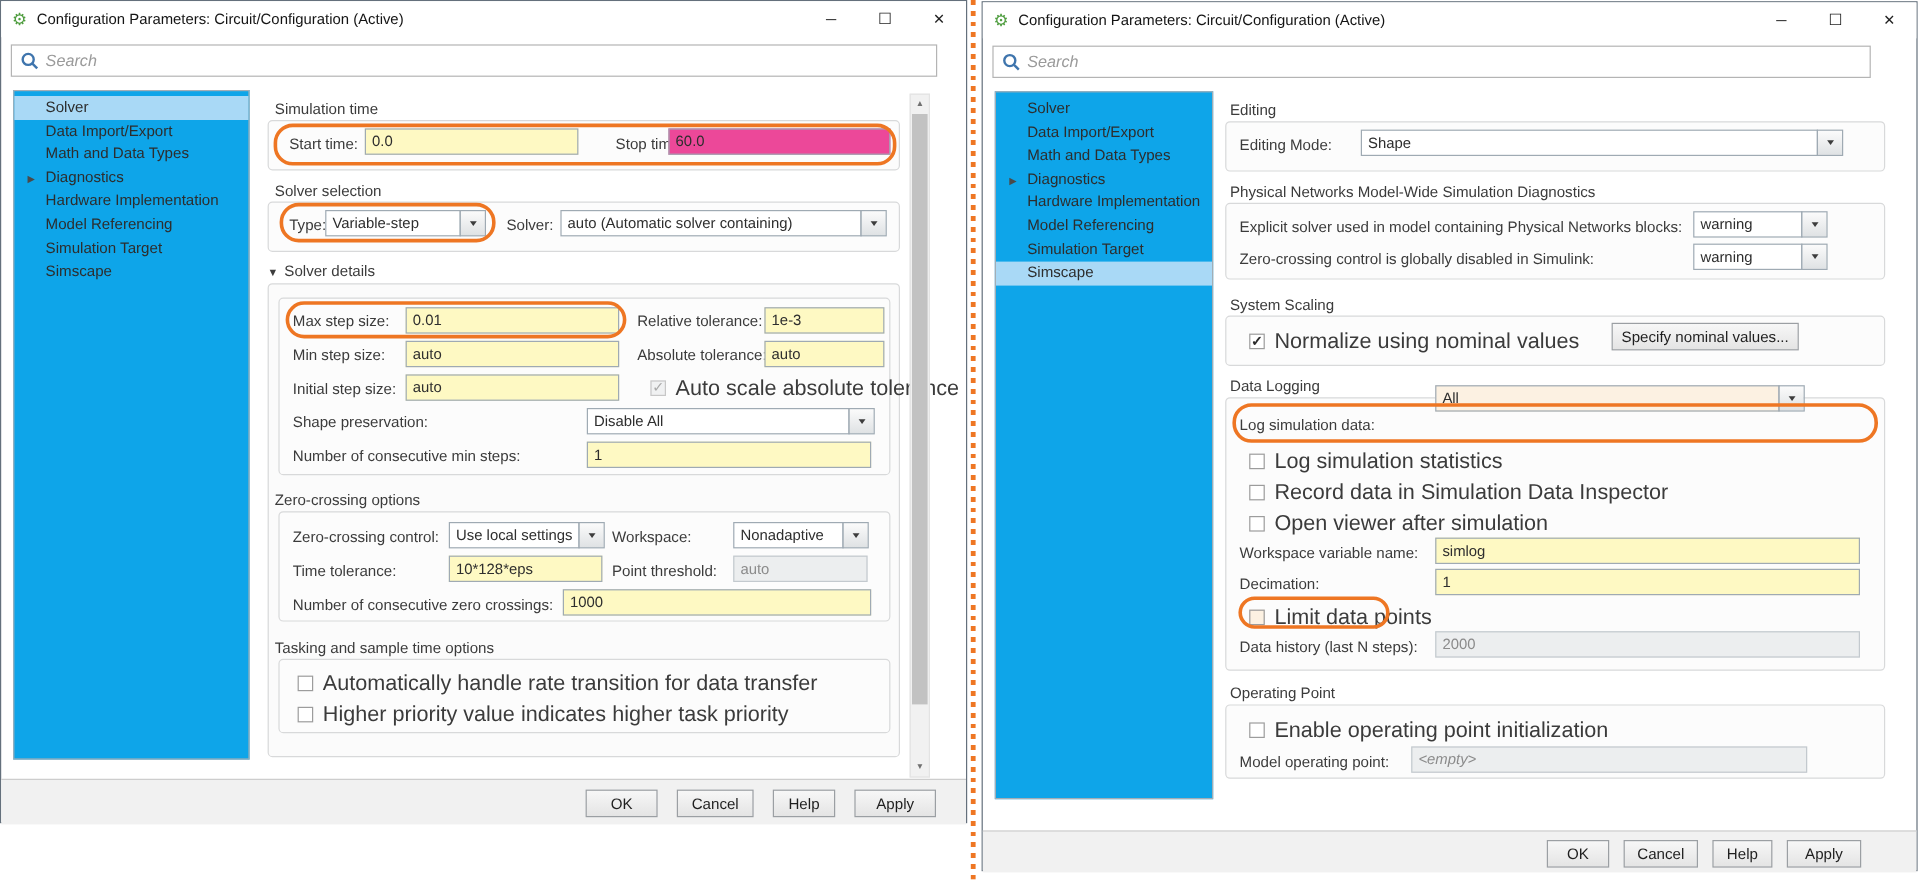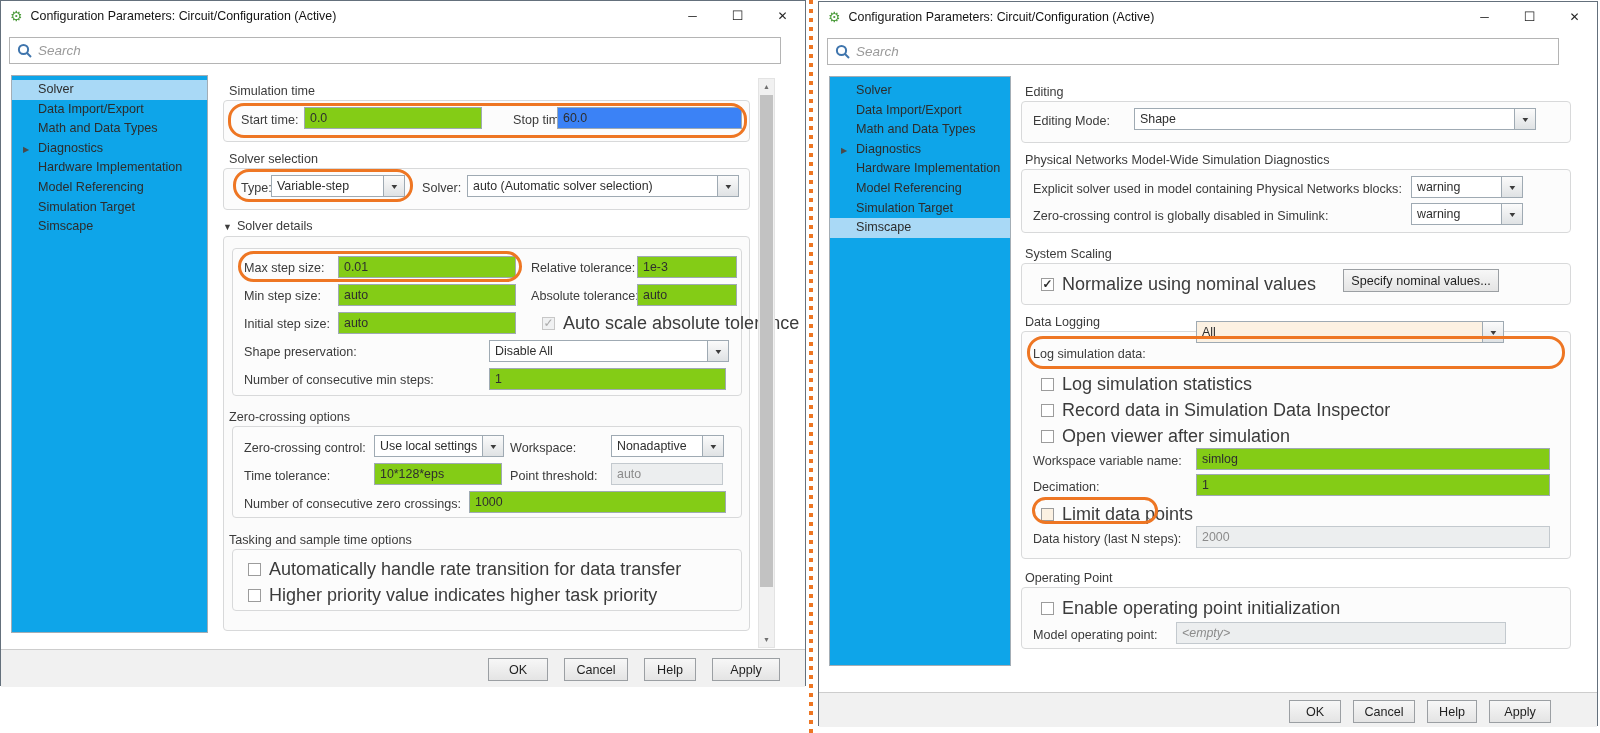--- a/index.html
+++ b/index.html
@@ -12,23 +12,23 @@
   .wctl{position:absolute;top:0;height:29px;width:45px;display:flex;align-items:center;justify-content:center;font-size:12px;color:#1f1f1f}
   .srch{position:absolute;left:8px;top:36px;height:27px;border:1px solid #b4b4b4;background:#fff;display:flex;align-items:center;box-sizing:border-box}
   .srch svg{margin:0 5px 0 7px;flex:0 0 auto}
   .ph{font-size:13.5px;font-style:italic;color:#9a9a9a}
   .side{position:absolute;background:#0ea5e9;border:1px solid #a3adb5;box-sizing:border-box;padding-top:4px}
   .sit{position:relative;height:19.6px;line-height:19.6px;padding-left:26px;font-size:12.6px;color:#2d2d2d;white-space:nowrap}
   .sit.sel{background:#a9d9f6}
   .sit .exp{position:absolute;left:11px;top:1px;font-size:8px;color:#4a4a4a}
   .lbl{position:absolute;font-size:12.6px;color:#3b3b3b;white-space:nowrap}
   .gbox{position:absolute;border:1px solid #d8d9da;border-radius:4px;background:#fcfcfc;box-sizing:border-box}
-  .inp{position:absolute;height:22px;border:1px solid #9faab3;background:#84cc16;box-sizing:border-box;font-size:12.4px;color:#2e2e2e;display:flex;align-items:center;padding:0 5px;white-space:nowrap;overflow:hidden}
+  .inp{position:absolute;height:22px;border:1px solid #9faab3;background:#fef9c3;box-sizing:border-box;font-size:12.4px;color:#2e2e2e;display:flex;align-items:center;padding:0 5px;white-space:nowrap;overflow:hidden}
   .inp.dis{background:#eceeef;color:#8b8b8b;border-color:#c3c9ce}
-  .inp.peach{background:#3b82f6}
+  .inp.peach{background:#ec4899}
   .inp.ital{font-style:italic}
   .dd{position:absolute;height:22px;display:flex;box-sizing:border-box}
   .ddval{flex:1;border:1px solid #9faab3;background:#fff;font-size:12.4px;color:#2e2e2e;display:flex;align-items:center;padding:0 5px;white-space:nowrap;overflow:hidden;box-sizing:border-box}
   .ddval.peach{background:#fcf1e2}
   .ddbtn{width:22px;border:1px solid #9faab3;margin-left:-1px;background:linear-gradient(#fbfbfb,#dfe2e4);display:flex;align-items:center;justify-content:center;box-sizing:border-box}
   .ddarw{font-size:7px;color:#3c3c3c;transform:scaleX(1.4)}
   .cb{position:absolute;display:flex;align-items:center}
   .cbx{width:13px;height:13px;border:1px solid #9c9c9c;background:#fff;box-sizing:border-box;display:flex;align-items:center;justify-content:center;flex:0 0 13px}
   .cbx .ck{font-size:12px;font-weight:bold;color:#2b2b2b;line-height:1;margin-top:-1px}
   .cbx.gray{background:#f0f1f2;border-color:#c7c7c7}
@@ -88,21 +88,21 @@
   <div class="ann" style="left:232px;top:168px;width:180px;height:33px"></div>
   <div class="lbl" style="left:240px;top:180px">Type:</div>
   <div class="dd" style="left:270px;top:174px;width:134px">
     <div class="ddval">Variable-step</div>
     <div class="ddbtn">
         <span class="ddarw">▼</span>
       </div>
   </div>
   <div class="lbl" style="left:421px;top:180px">Solver:</div>
   <div class="dd" style="left:466px;top:174px;width:272px">
-    <div class="ddval">auto (Automatic solver selection)</div>
+    <div class="ddval">auto (Automatic solver containing)</div>
     <div class="ddbtn">
         <span class="ddarw">▼</span>
       </div>
   </div>
 
   <div class="lbl" style="left:222px;top:218px"><span class="hdr-ico">▼</span><span>Solver details</span></div>
   <div class="gbox" style="left:222px;top:235px;width:527px;height:395px;background:#fbfbfb"></div>
 
   <div class="gbox" style="left:231px;top:247px;width:510px;height:148px"></div>
   <div class="ann" style="left:237px;top:250px;width:284px;height:31px"></div>

